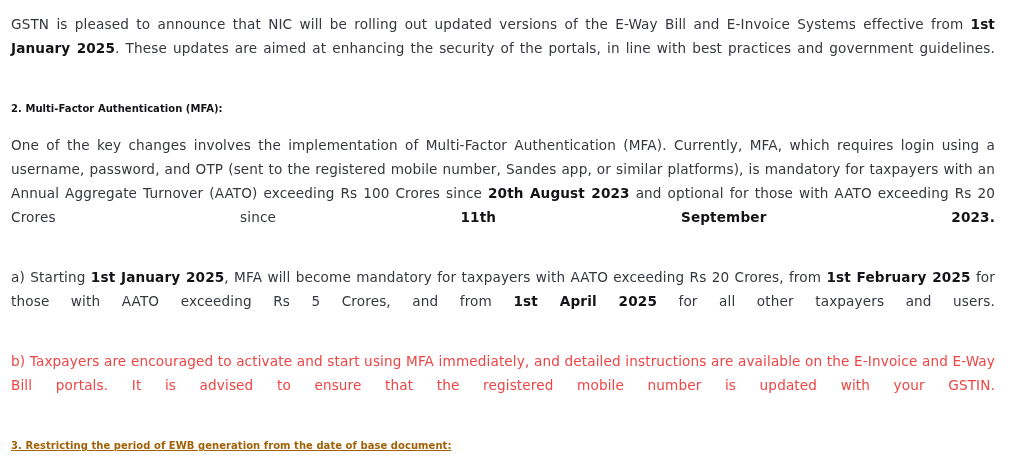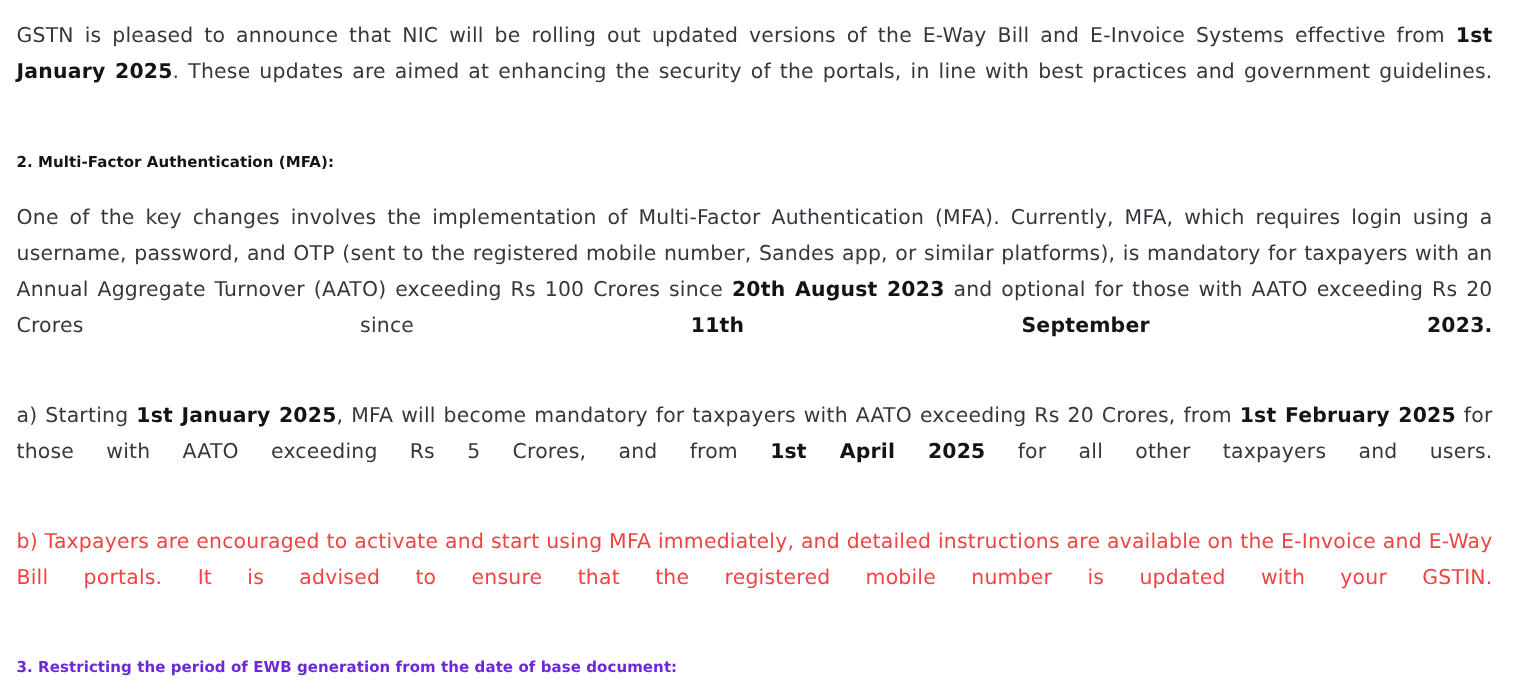--- a/index.html
+++ b/index.html
@@ -56,14 +56,14 @@
 </style>
 </head>
 <body>
 
 <div id="doc" style="background: rgb(255, 255, 255);">
     <p class="para" style="color: rgb(53, 55, 63);"><span>GSTN is pleased to announce that NIC will be rolling out updated versions of the E-Way Bill and E-Invoice Systems effective from </span><b style="color: rgb(20, 20, 24);">1st January 2025</b><span>. These updates are aimed at enhancing the security of the portals, in line with best practices and government guidelines.</span></p>
     <h3 class="heading" style="color: rgb(29, 29, 33);"><b style="color: rgb(20, 20, 24);">2. Multi-Factor Authentication (MFA):</b></h3>
     <p class="para" style="color: rgb(53, 55, 63);"><span>One of the key changes involves the implementation of Multi-Factor Authentication (MFA). Currently, MFA, which requires login using a username, password, and OTP (sent to the registered mobile number, Sandes app, or similar platforms), is mandatory for taxpayers with an Annual Aggregate Turnover (AATO) exceeding Rs 100 Crores since </span><b style="color: rgb(20, 20, 24);">20th August 2023</b><span> and optional for those with AATO exceeding Rs 20 Crores since </span><b style="color: rgb(20, 20, 24);">11th September 2023.</b></p>
     <p class="para" style="color: rgb(53, 55, 63);"><span>a) Starting </span><b style="color: rgb(20, 20, 24);">1st January 2025</b><span>, MFA will become mandatory for taxpayers with AATO exceeding Rs 20 Crores, from </span><b style="color: rgb(20, 20, 24);">1st February 2025</b><span> for those with AATO exceeding Rs 5 Crores, and from </span><b style="color: rgb(20, 20, 24);">1st April 2025</b><span> for all other taxpayers and users.</span></p>
     <p class="para" style="color: #ef4444;"><span>b) Taxpayers are encouraged to activate and start using MFA immediately, and detailed instructions are available on the E-Invoice and E-Way Bill portals. It is advised to ensure that the registered mobile number is updated with your GSTIN.</span></p>
-    <h3 class="heading" style="color: rgb(29, 29, 33);"><b style="color: #6d28d9;">3. Restricting the period of EWB generation from the date of base document:</b></h3>
+    <h3 class="heading" style="color: rgb(29, 29, 33);"><b style="color: #a16207; text-decoration: underline;">3. Restricting the period of EWB generation from the date of base document:</b></h3>
   </div>
 
 </body></html>

